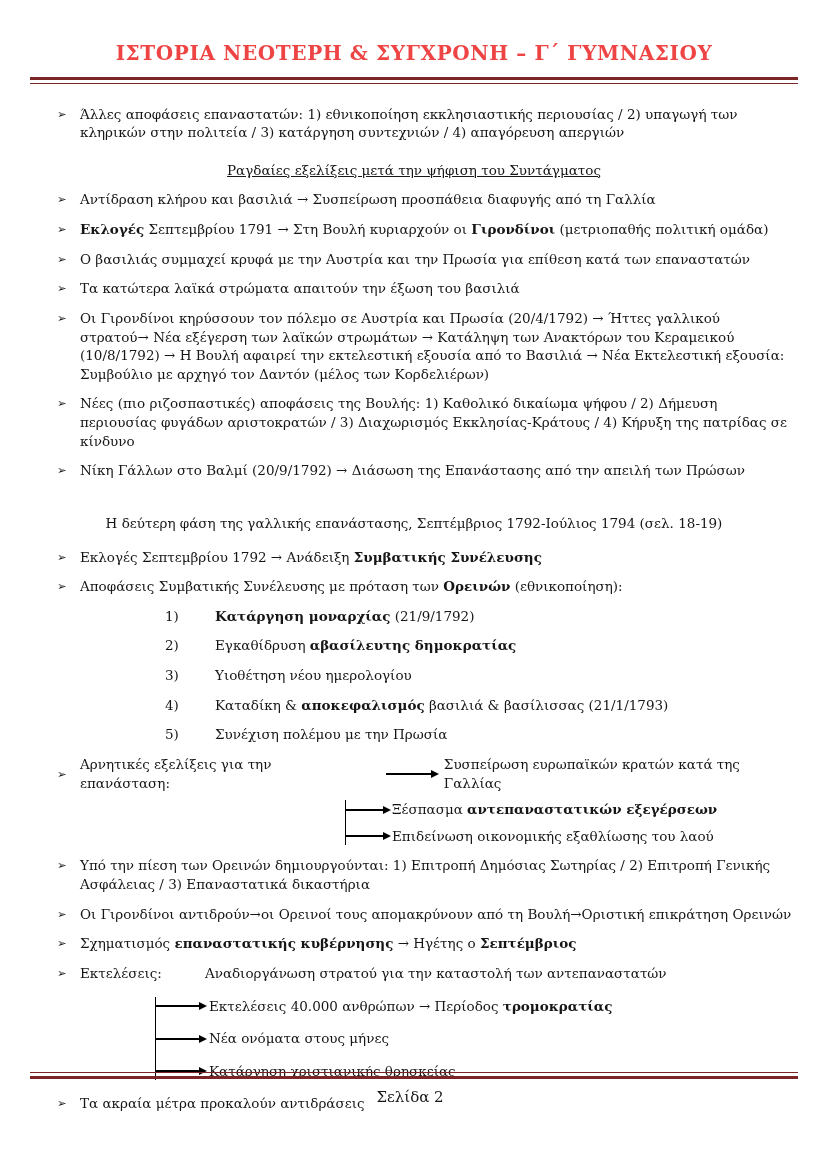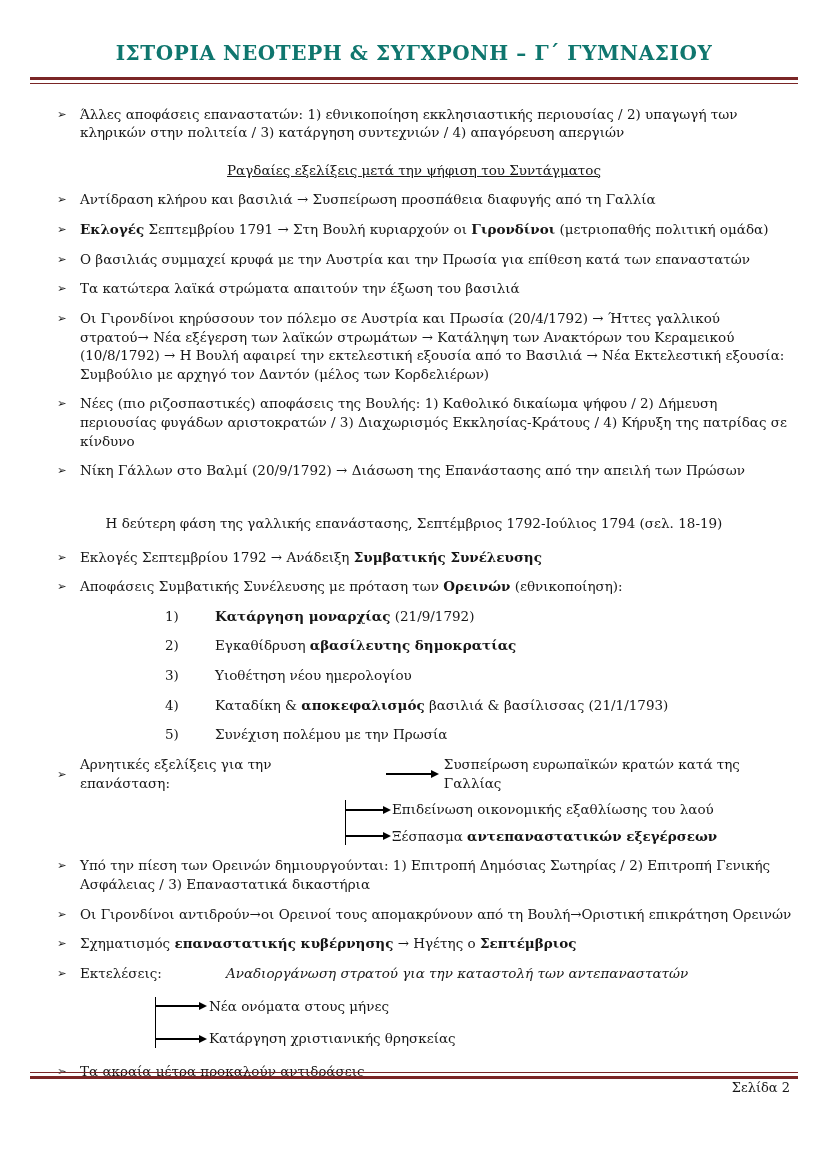--- a/index.html
+++ b/index.html
@@ -13,21 +13,21 @@
     font-family: "DejaVu Serif", "Liberation Serif", serif;
     font-size: 13.5px;
     line-height: 1.38;
     color: #161616;
   }
   .header { padding-top: 40px; text-align: center; }
   .title {
     font-size: 20px;
     font-weight: bold;
     letter-spacing: 0.6px;
-    color: #0f766e;
+    color: #ef4444;
   }
   .rule-top {
     margin: 9px 30px 0 30px;
     height: 7px;
     border-top: 3px solid var(--accent, #7a2626);
     border-bottom: 1px solid var(--accent, #7a2626);
   }
   .doc-body { padding: 10px 36px 0 57px; }
 
   .bullet { display: flex; margin: 11px 0; }
@@ -72,32 +72,32 @@
     border-bottom: 4px solid transparent;
   }
   .rest { border-left: 1.5px solid #000; }
   .branch-row { display: flex; align-items: center; }
 
   .branch-negative-developments .first-row .h-arrow { width: 46px; margin: 0 12px 0 28px; }
   .branch-negative-developments .rest { margin-left: 288px; }
   .branch-negative-developments .rest .branch-row { margin: 8px 0; }
   .branch-negative-developments .rest .h-arrow { width: 38px; margin-right: 8px; }
 
-  .branch-government-actions .first-row .first-text { margin-left: 64px; font-style: italic; }
+  .branch-government-actions .first-row .first-text { margin-left: 43px; }
   .branch-government-actions .rest { margin-left: 98px; }
   .branch-government-actions .rest .branch-row { margin: 14px 0; }
   .branch-government-actions .rest .h-arrow { width: 44px; margin-right: 9px; }
 
   .footer { position: absolute; left: 30px; right: 30px; top: 1072px; }
   .rule-bottom {
     height: 7px;
     border-top: 1px solid var(--accent, #7a2626);
     border-bottom: 3px solid var(--accent, #7a2626);
   }
-  .pagenum { text-align: right; margin-top: 0; padding-right: 8px; font-size: 13px; }
+  .pagenum { text-align: center; margin-top: 8px; padding-right: 8px; font-size: 15px; }
 </style>
 </head>
 <body>
 
 <div class="page">
   <div class="header">
     <div class="title">ΙΣΤΟΡΙΑ ΝΕΟΤΕΡΗ &amp; ΣΥΓΧΡΟΝΗ – Γ΄ ΓΥΜΝΑΣΙΟΥ</div>
     <div class="rule-top"></div>
   </div>
 
@@ -167,25 +167,25 @@
       <div class="branch branch-negative-developments">
         <div class="first-row">
           <span class="marker">➢</span>
           <span class="label"><span>Αρνητικές εξελίξεις για την επανάσταση:</span></span>
           <span class="h-arrow"></span>
           <span class="first-text"><span>Συσπείρωση ευρωπαϊκών κρατών κατά της Γαλλίας</span></span>
         </div>
         <div class="rest">
           <div class="branch-row">
             <span class="h-arrow"></span>
+            <span class="btxt"><span>Ξέσπασμα </span><span class="b">αντεπαναστατικών εξεγέρσεων</span></span>
+          </div>
+          <div class="branch-row">
+            <span class="h-arrow"></span>
             <span class="btxt"><span>Επιδείνωση οικονομικής εξαθλίωσης του λαού</span></span>
-          </div>
-          <div class="branch-row">
-            <span class="h-arrow"></span>
-            <span class="btxt"><span>Ξέσπασμα </span><span class="b">αντεπαναστατικών εξεγέρσεων</span></span>
           </div>
         </div>
       </div>
       <div class="bullet">
         <span class="marker">➢</span>
         <span class="txt"><span>Υπό την πίεση των Ορεινών δημιουργούνται: 1) Επιτροπή Δημόσιας Σωτηρίας / 2) Επιτροπή Γενικής Ασφάλειας / 3) Επαναστατικά δικαστήρια</span></span>
       </div>
       <div class="bullet">
         <span class="marker">➢</span>
         <span class="txt"><span>Οι Γιρονδίνοι αντιδρούν→οι Ορεινοί τους απομακρύνουν από τη Βουλή→Οριστική επικράτηση Ορεινών</span></span>
@@ -196,20 +196,24 @@
       </div>
       <div class="branch branch-government-actions">
         <div class="first-row">
           <span class="marker">➢</span>
           <span class="label"><span>Εκτελέσεις:</span></span>
           <span class="first-text"><span>Αναδιοργάνωση στρατού για την καταστολή των αντεπαναστατών</span></span>
         </div>
         <div class="rest">
           <div class="branch-row">
             <span class="h-arrow"></span>
+            <span class="btxt"><span>Εκτελέσεις 40.000 ανθρώπων → Περίοδος </span><span class="b">τρομοκρατίας</span></span>
+          </div>
+          <div class="branch-row">
+            <span class="h-arrow"></span>
             <span class="btxt"><span>Νέα ονόματα στους μήνες</span></span>
           </div>
           <div class="branch-row">
             <span class="h-arrow"></span>
             <span class="btxt"><span>Κατάργηση χριστιανικής θρησκείας</span></span>
           </div>
         </div>
       </div>
       <div class="bullet">
         <span class="marker">➢</span>

